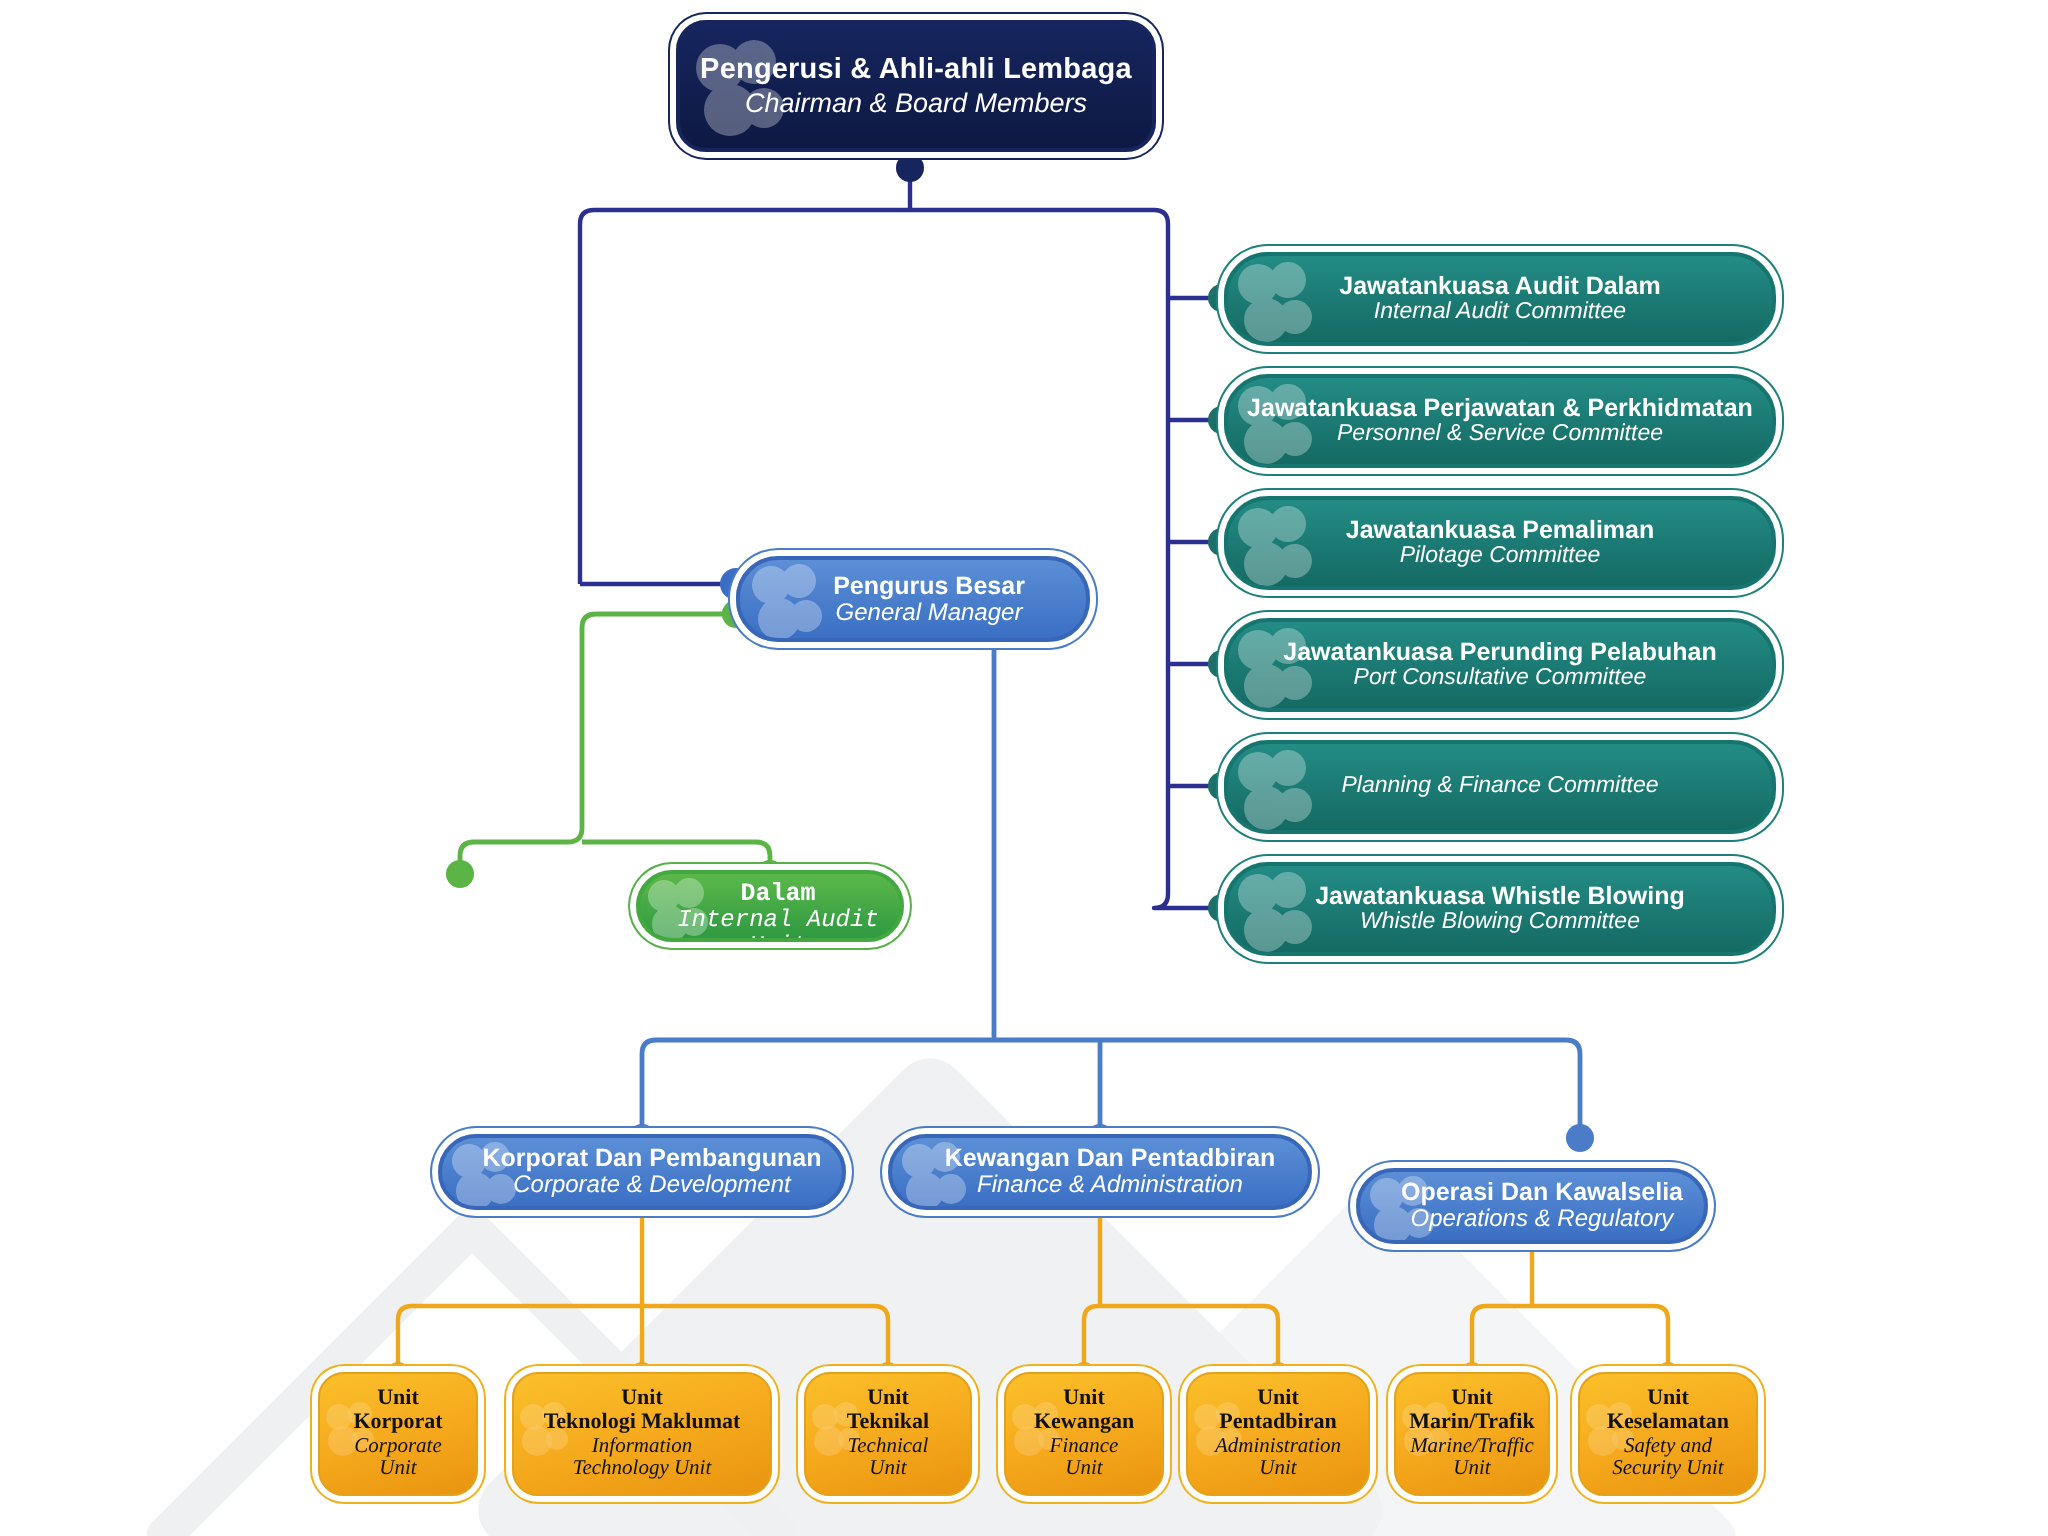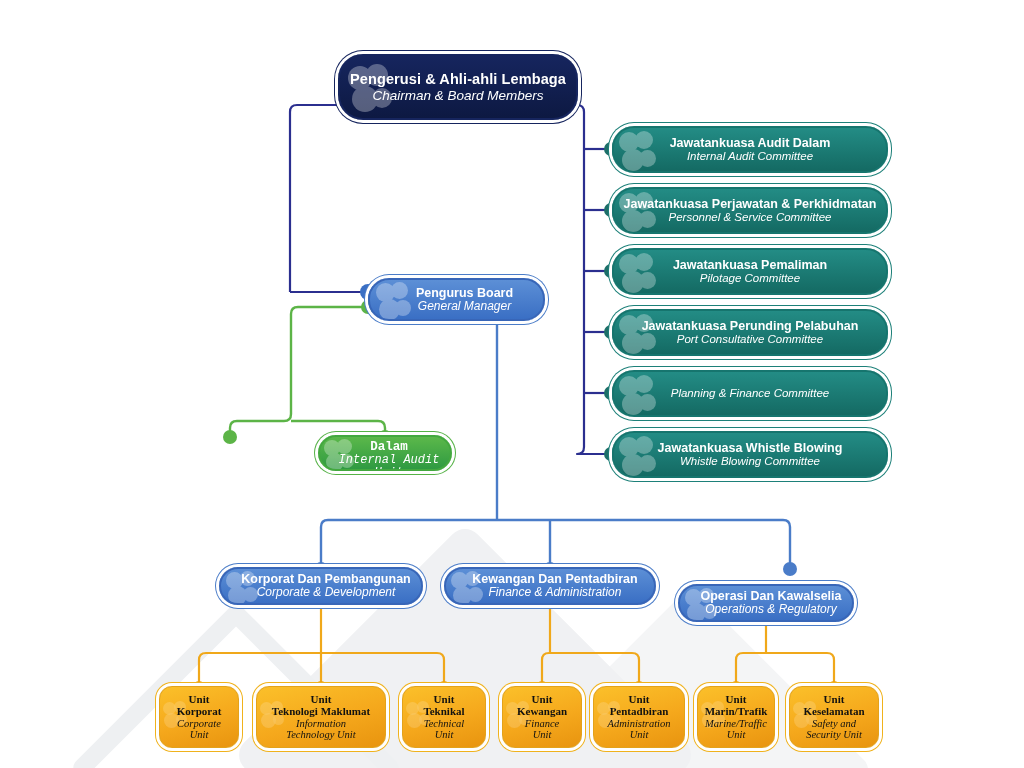--- a/index.html
+++ b/index.html
@@ -23,22 +23,22 @@
         justify-content:center;text-align:center;color:#ffffff;overflow:hidden;}
   .node .txt{position:relative;z-index:3;line-height:1.12;padding:0 6px;}
   .node .t1{font-weight:bold;display:block;}
   .node .t2{font-style:italic;display:block;}
   
   .swirl{position:absolute;z-index:1;opacity:.30;}
   .swirl i{position:absolute;display:block;border-radius:50%;background:#ffffff;}
 
   
   .n-top{background:linear-gradient(180deg,#16255e 0%,#0d1942 100%);
-         border:2px solid #16255e;border-radius:25px;
-         box-shadow:0 0 0 3px #ffffff, 0 0 0 4px #16255e;margin-top:44px;}
+         border:2px solid #16255e;border-radius:15px;
+         box-shadow:0 0 0 3px #ffffff, 0 0 0 4px #16255e;}
   .n-top .t1{font-size:14.5px;letter-spacing:.1px;}
   .n-top .t2{font-size:13.5px;}
 
   
   .n-teal{background:linear-gradient(180deg,#238c85 0%,#146a63 100%);
           border:2px solid #16756e;border-radius:22px;
           box-shadow:0 0 0 3px #ffffff, 0 0 0 4px #1d8079;}
   .n-teal .t1{font-size:12.5px;}
   .n-teal .t2{font-size:11.5px;}
 
@@ -219,21 +219,21 @@
   </div>
 
   <div class="node n-blue" style="left:368px;top:278px;width:177px;height:43px;">
     <span class="swirl" style="left:5px;top:2px;width:40px;height:40px;">
       <i style="left:1px;top:1px;width:19px;height:19px;"></i>
         <i style="left:16px;top:0px;width:17px;height:17px;"></i>
       <i style="left:4px;top:17px;width:21px;height:21px;"></i>
         <i style="left:20px;top:18px;width:16px;height:16px;"></i>
       </span>
     <span class="txt" style="padding-left:22px;">
-      <span class="t1">Pengurus Board</span>
+      <span class="t1">Pengurus Besar</span>
       <span class="t2">General Manager</span>
     </span>
   </div>
 
 
   <div class="node n-green" style="left:318px;top:435px;width:134px;height:36px;font-family:Liberation Mono, monospace;">
     <span class="swirl" style="left:3px;top:2px;width:34px;height:34px;">
       <i style="left:1px;top:1px;width:16px;height:16px;"></i>
         <i style="left:14px;top:0px;width:15px;height:15px;"></i>
       <i style="left:3px;top:14px;width:18px;height:18px;"></i>

